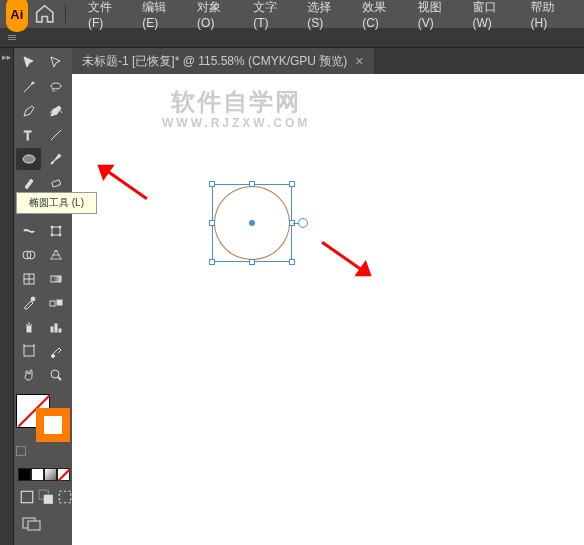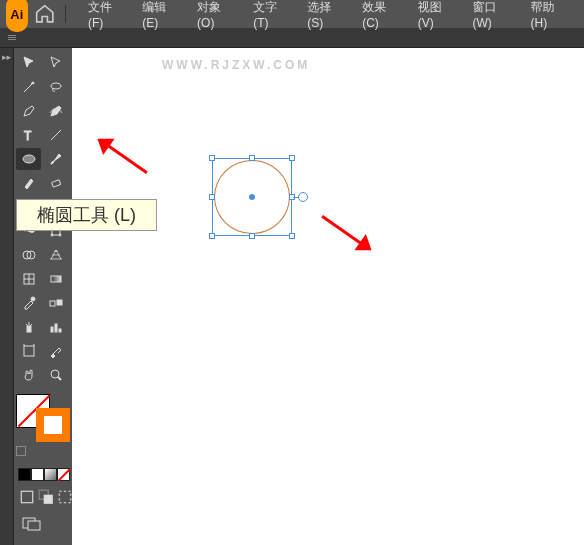--- a/index.html
+++ b/index.html
@@ -45,21 +45,21 @@
 .h-t{top:-3px;left:50%;margin-left:-3px}.h-b{bottom:-3px;left:50%;margin-left:-3px}
 .h-l{top:50%;left:-3px;margin-top:-3px}.h-r{top:50%;right:-3px;margin-top:-3px}
 .center-dot{position:absolute;top:50%;left:50%;width:6px;height:6px;background:#4a90d9;border-radius:50%;margin:-3px 0 0 -3px}
 .side-widget{position:absolute;top:50%;right:-16px;margin-top:-5px;width:10px;height:10px;border:1px solid #4a90d9;border-radius:50%;background:#fff}
 .side-widget::before{content:"";position:absolute;left:-6px;top:4px;width:6px;height:1px;background:#4a90d9}
 .arrow1{position:absolute;top:98px;left:20px;transform:rotate(35deg)}
 .arrow2{position:absolute;top:175px;left:245px;transform:rotate(215deg)}
 .arrow-shape{width:60px;height:20px;position:relative}
 .arrow-shape::before{content:"";position:absolute;left:12px;top:8px;width:48px;height:3px;background:#ff0000}
 .arrow-shape::after{content:"";position:absolute;left:0;top:0;border-right:14px solid #ff0000;border-top:10px solid transparent;border-bottom:10px solid transparent}
-.tooltip{position:absolute;top:199px;left:16px;background:#ffffe1;border:1px solid #999;padding:3px 20px;color:#333;font-size:18px;z-index:100;white-space:nowrap}
+.tooltip{position:absolute;top:192px;left:16px;background:#ffffe1;border:1px solid #999;padding:3px 12px;color:#333;font-size:10px;z-index:100;white-space:nowrap}
 </style>
 </head>
 <body>
 
 <div class="top-bar">
   <div class="ai-logo">Ai</div>
   <div class="home-icon">
     <svg viewBox="0 0 16 16">
         <path d="M8 2L2 7v7h4v-4h4v4h4V7z" fill="none" stroke="#ccc" stroke-width="1.2"></path>
       </svg>
@@ -296,22 +296,29 @@
 
     <div style="margin-top:10px;padding-left:6px">
       <svg width="20" height="14" viewBox="0 0 20 14">
           <rect x="1" y="1" width="12" height="10" fill="none" stroke="#ddd"></rect>
           <rect x="6" y="4" width="12" height="9" fill="#535353" stroke="#ddd"></rect>
         </svg>
     </div>
   </div>
 
   <div class="doc-area">
+    <div class="tab-bar">
+      <div class="tab">
+        <span>未标题-1 [已恢复]* @ 115.58% (CMYK/GPU 预览)</span>
+        <span class="tab-close">×</span>
+      </div>
+    </div>
     <div class="canvas-wrap">
       <div class="watermark">
+        <div class="wm1">软件自学网</div>
         <div class="wm2">WWW.RJZXW.COM</div>
       </div>
 
       <div class="shape">
         <div class="circle"></div>
         <div class="bbox"></div>
         <div class="handle h-tl"></div>
         <div class="handle h-t"></div>
         <div class="handle h-tr"></div>
         <div class="handle h-l"></div>

